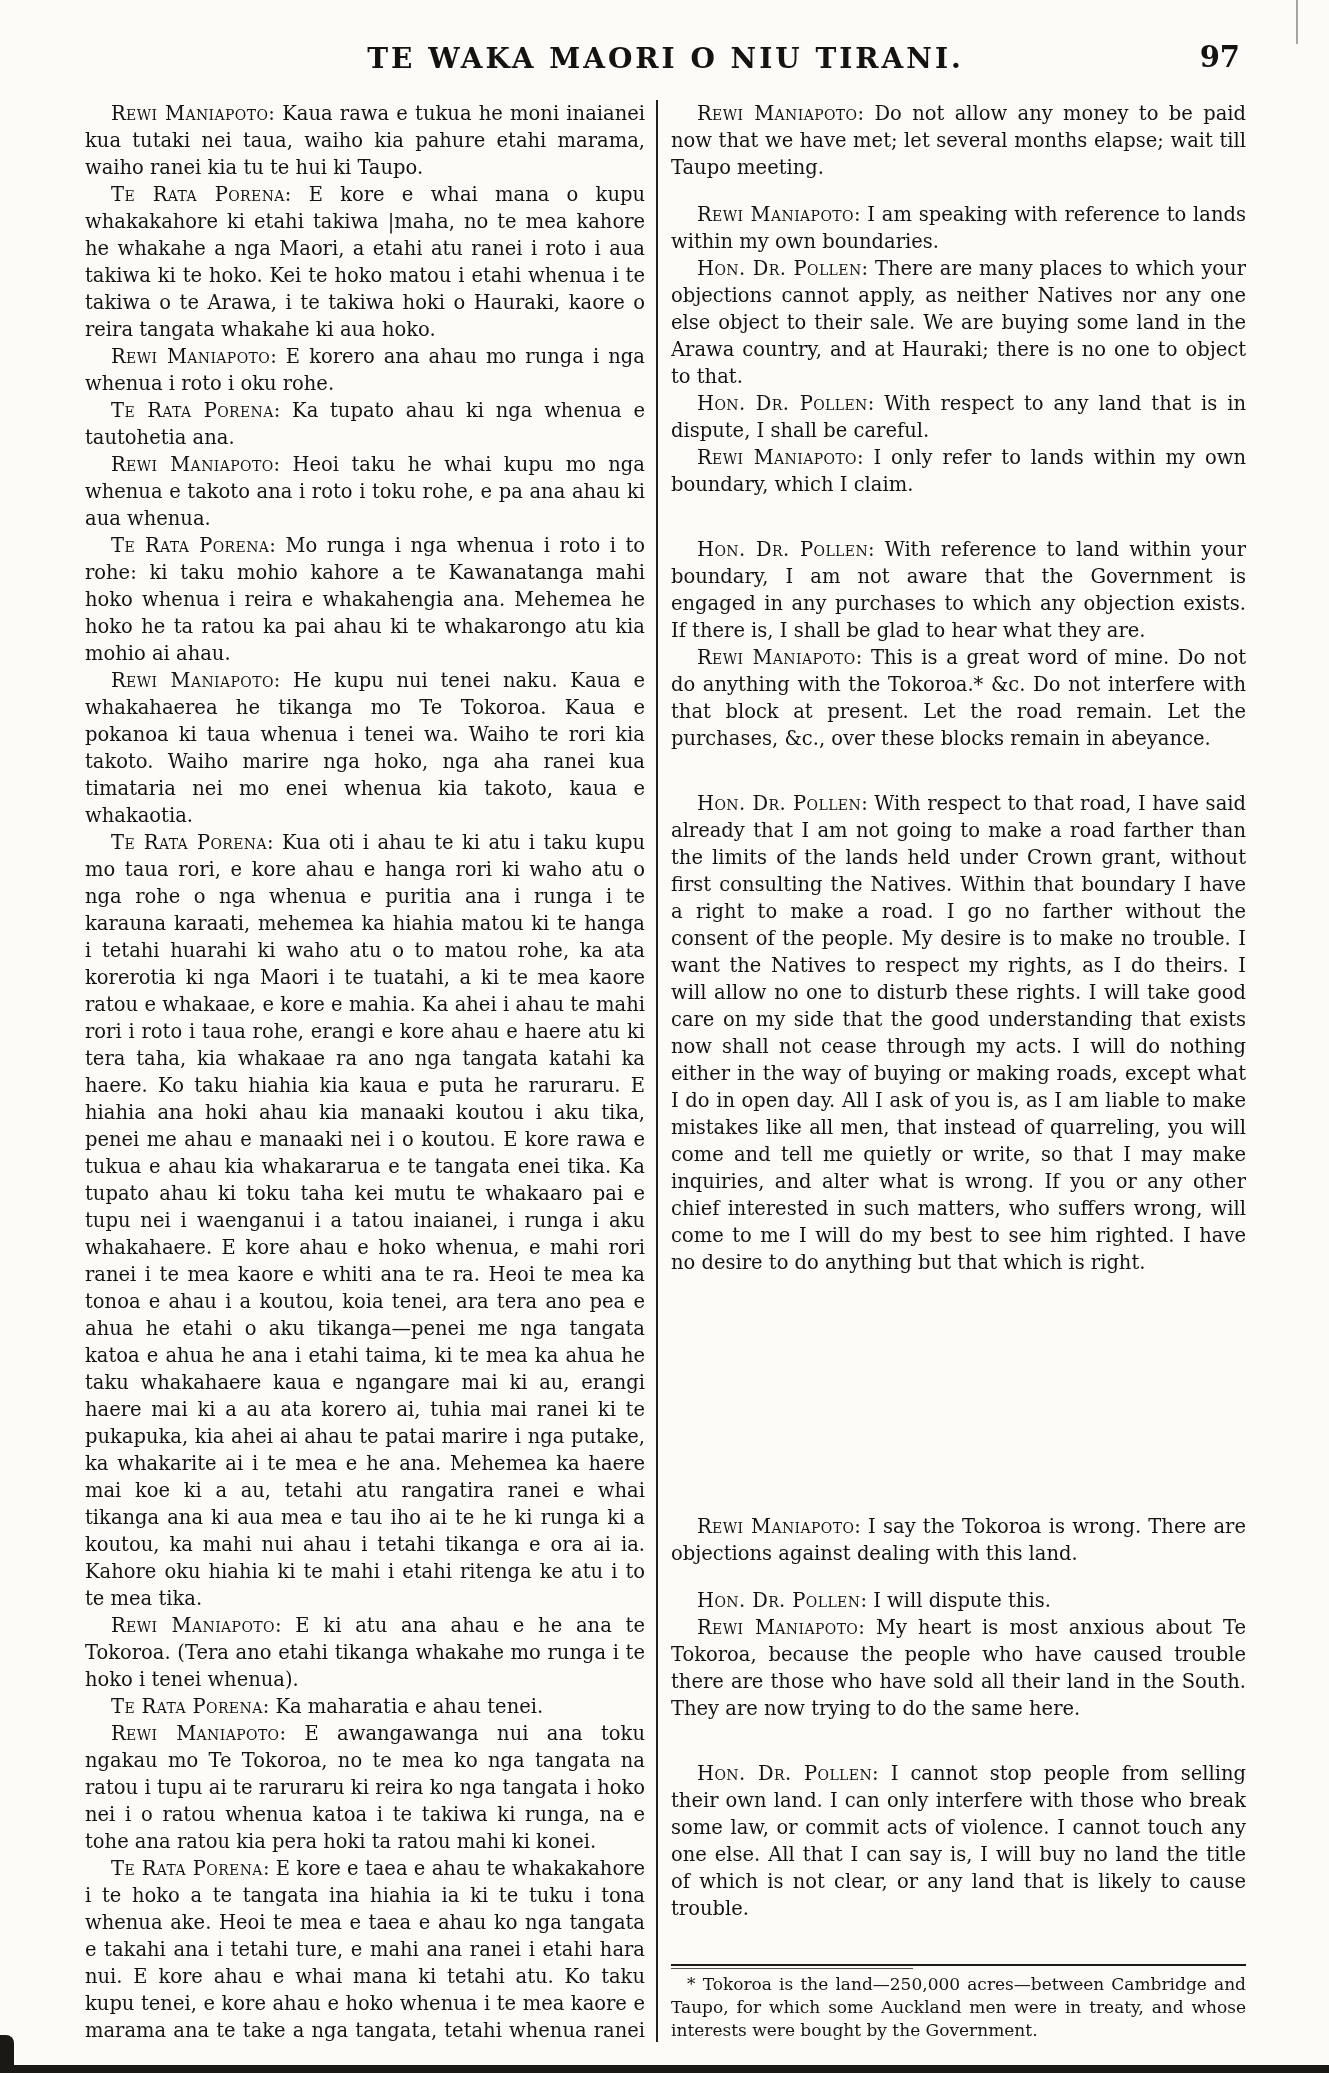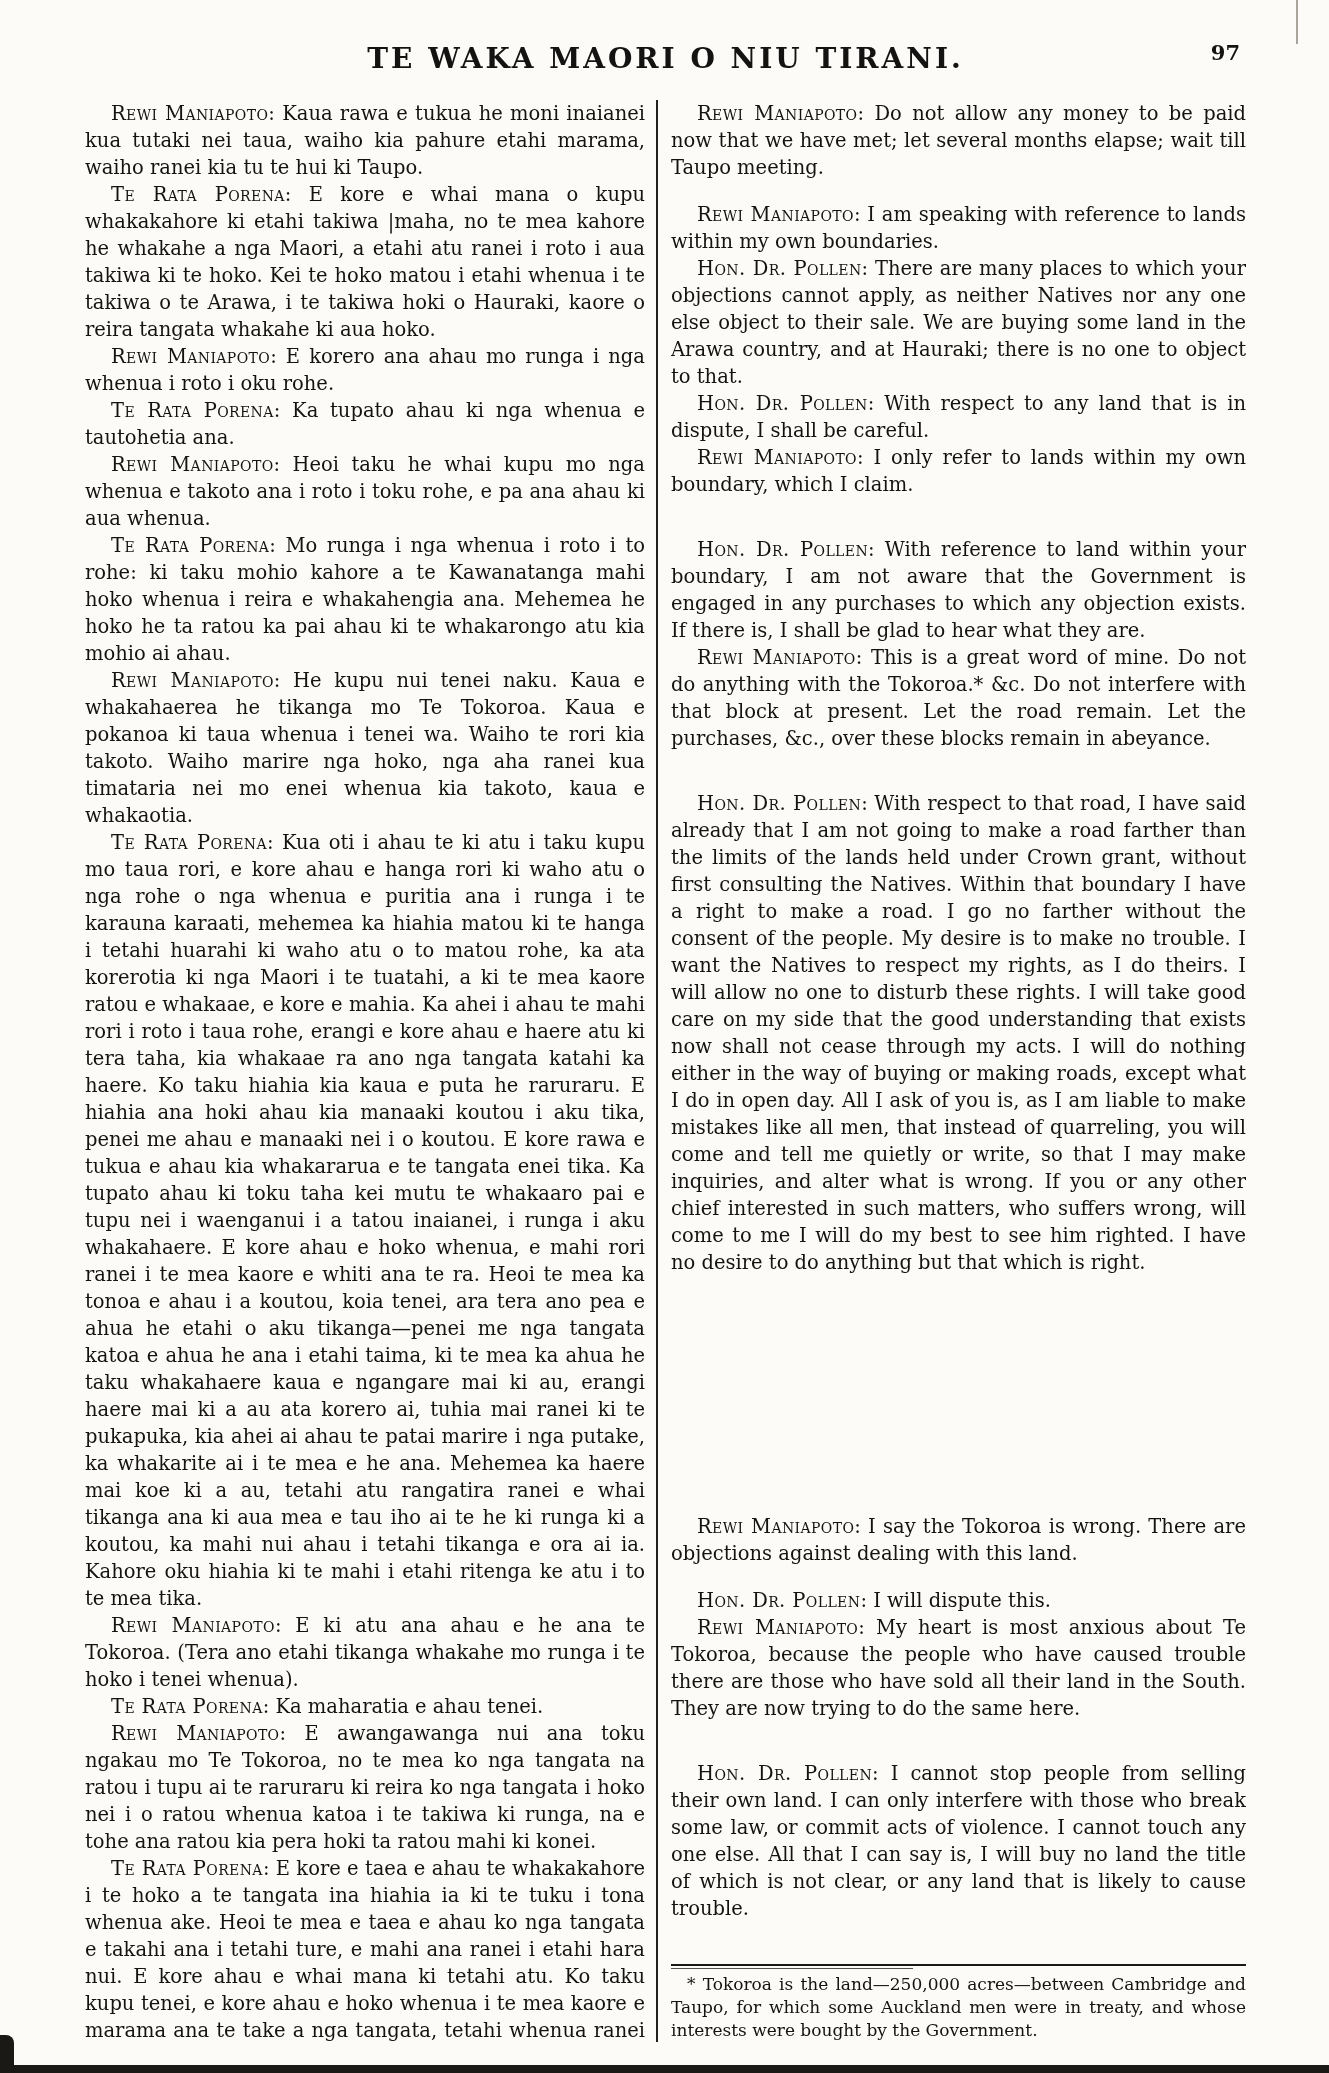--- a/index.html
+++ b/index.html
@@ -7,21 +7,21 @@
     width:1329px;height:2073px;position:relative;overflow:hidden;
     background:#fcfbf7;color:#151311;
     font-family:"DejaVu Serif","Liberation Serif",serif;
   }
   .content{position:absolute;left:85px;top:0;width:1161px;height:2045px;}
   .page-header{position:relative;height:100px;}
   .journal-title{
     position:absolute;top:42px;left:0;width:100%;text-align:center;
     font-size:28px;font-weight:bold;letter-spacing:3px;white-space:nowrap;
   }
-  .page-number{position:absolute;top:40px;right:6px;font-size:21px;font-weight:bold;text-align:right;}
+  .page-number{position:absolute;top:40px;right:6px;font-size:29px;font-weight:bold;text-align:right;}
   .columns{display:flex;height:1942px;overflow:hidden;}
   .col{font-size:19.5px;line-height:27px;text-align:justify;}
   .col-left{width:560px;overflow:hidden;}
   .column-divider{width:2px;background:#24211d;margin-left:11px;margin-right:13px;}
   .col-right{width:575px;display:flex;flex-direction:column;overflow:hidden;}
   .para{margin:0;text-indent:26px;}
   .gap-line{margin-top:20px;}
   .gap-block{margin-top:38px;}
   .gap-flex{margin-top:auto;}
   .speaker{font-variant:small-caps;letter-spacing:0.4px;}

